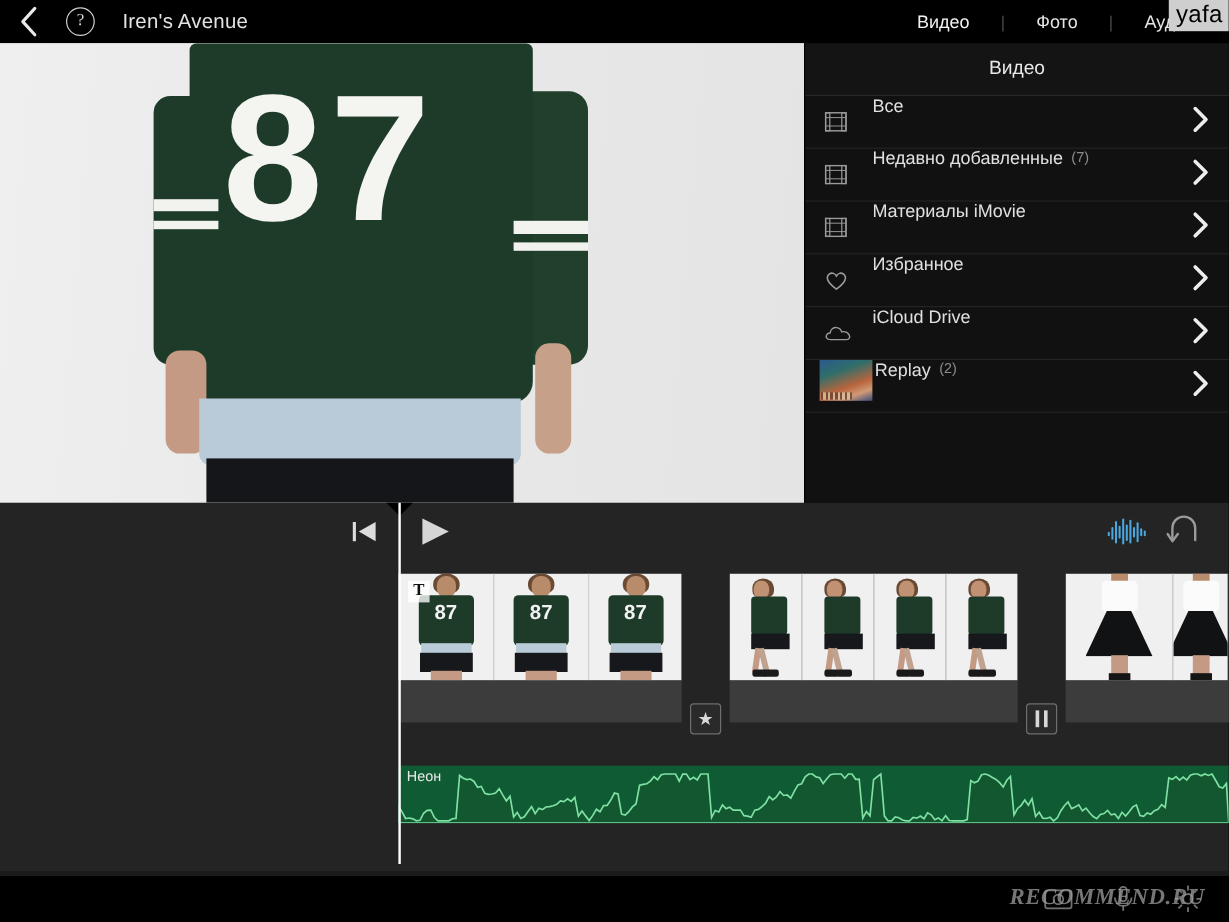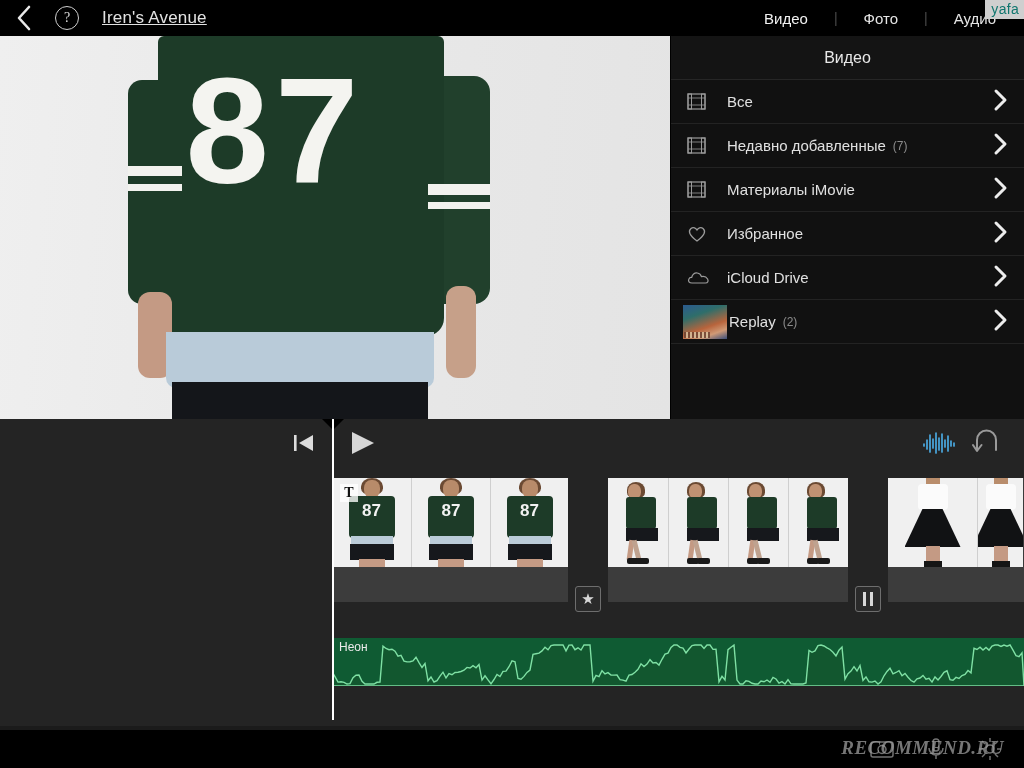--- a/index.html
+++ b/index.html
@@ -20,30 +20,29 @@
   .back-btn svg { display:block; }
   .help-btn { width:42px; height:36px; display:flex; align-items:center; justify-content:center; cursor:pointer; }
   .help-circle {
     width:24px; height:24px; border:1.6px solid #cfcfcf; border-radius:50%;
     color:#dcdcdc; font-size:14px; display:flex; align-items:center; justify-content:center;
     font-family:"Liberation Serif", serif;
   }
   .proj-title {
     margin-left:14px; color:#e2e2e2; font-size:17px; letter-spacing:.2px;
     font-family:"Liberation Sans", sans-serif;
-    text-decoration:underline;
   }
   .tabs { position:absolute; right:0; top:0; height:36px; display:flex; align-items:center; }
   .tab { color:#e5e5e5; font-size:15px; padding:0 10px; cursor:pointer; }
   .tab.active { color:#f2f2f2; }
   .tab-sep { color:#4a4a4a; font-size:14px; padding:0 16px; }
   .tabs-pad { width:18px; }
   .watermark-yafa {
-    position:absolute; right:0; top:0; background:#cfcfcf; color:#0f766e;
-    font-size:14px; padding:1px 5px 2px 6px; letter-spacing:.3px;
+    position:absolute; right:0; top:0; background:#cfcfcf; color:#000000;
+    font-size:20px; padding:1px 5px 2px 6px; letter-spacing:.3px;
   }
 
   
   .preview {
     position:absolute; left:0; top:36px; width:670px; height:383px;
     background:#ececec; overflow:hidden;
   }
   .photo-wrap { position:absolute; left:0; top:0; width:670px; height:383px; }
   .photo-bg { position:absolute; inset:0; background:linear-gradient(95deg,#efefef 0%,#e9e9e9 45%,#e4e4e4 100%); }
   
@@ -73,21 +72,21 @@
     position:absolute; left:670px; top:36px; width:354px; height:383px;
     background:#111111; border-left:1px solid #000;
   }
   .media-header {
     height:44px; display:flex; align-items:center; justify-content:center;
     color:#e8e8e8; font-size:16px; background:#141414;
     border-bottom:1px solid #262626;
   }
   .media-list { }
   .media-row {
-    height:44px; display:flex; align-items:center; padding-left:16px;
+    height:44px; display:flex; padding-left:16px;
     border-bottom:1px solid #232323; cursor:pointer; position:relative;
   }
   .media-icon { width:40px; display:flex; align-items:center; }
   .media-label { color:#e0e0e0; font-size:15px; }
   .media-count { color:#8c8c8c; font-size:12px; margin-left:7px; }
   .chev { position:absolute; right:16px; top:50%; transform:translateY(-50%); }
   .thumb-icon {
     width:44px; height:34px; margin-left:-4px; margin-right:2px;
     background:linear-gradient(160deg,#2b5a8f 0%,#2f6e6a 30%,#b8643c 62%,#d09a76 80%,#3a4e7a 100%);
     filter:blur(0.6px); position:relative; overflow:hidden;

